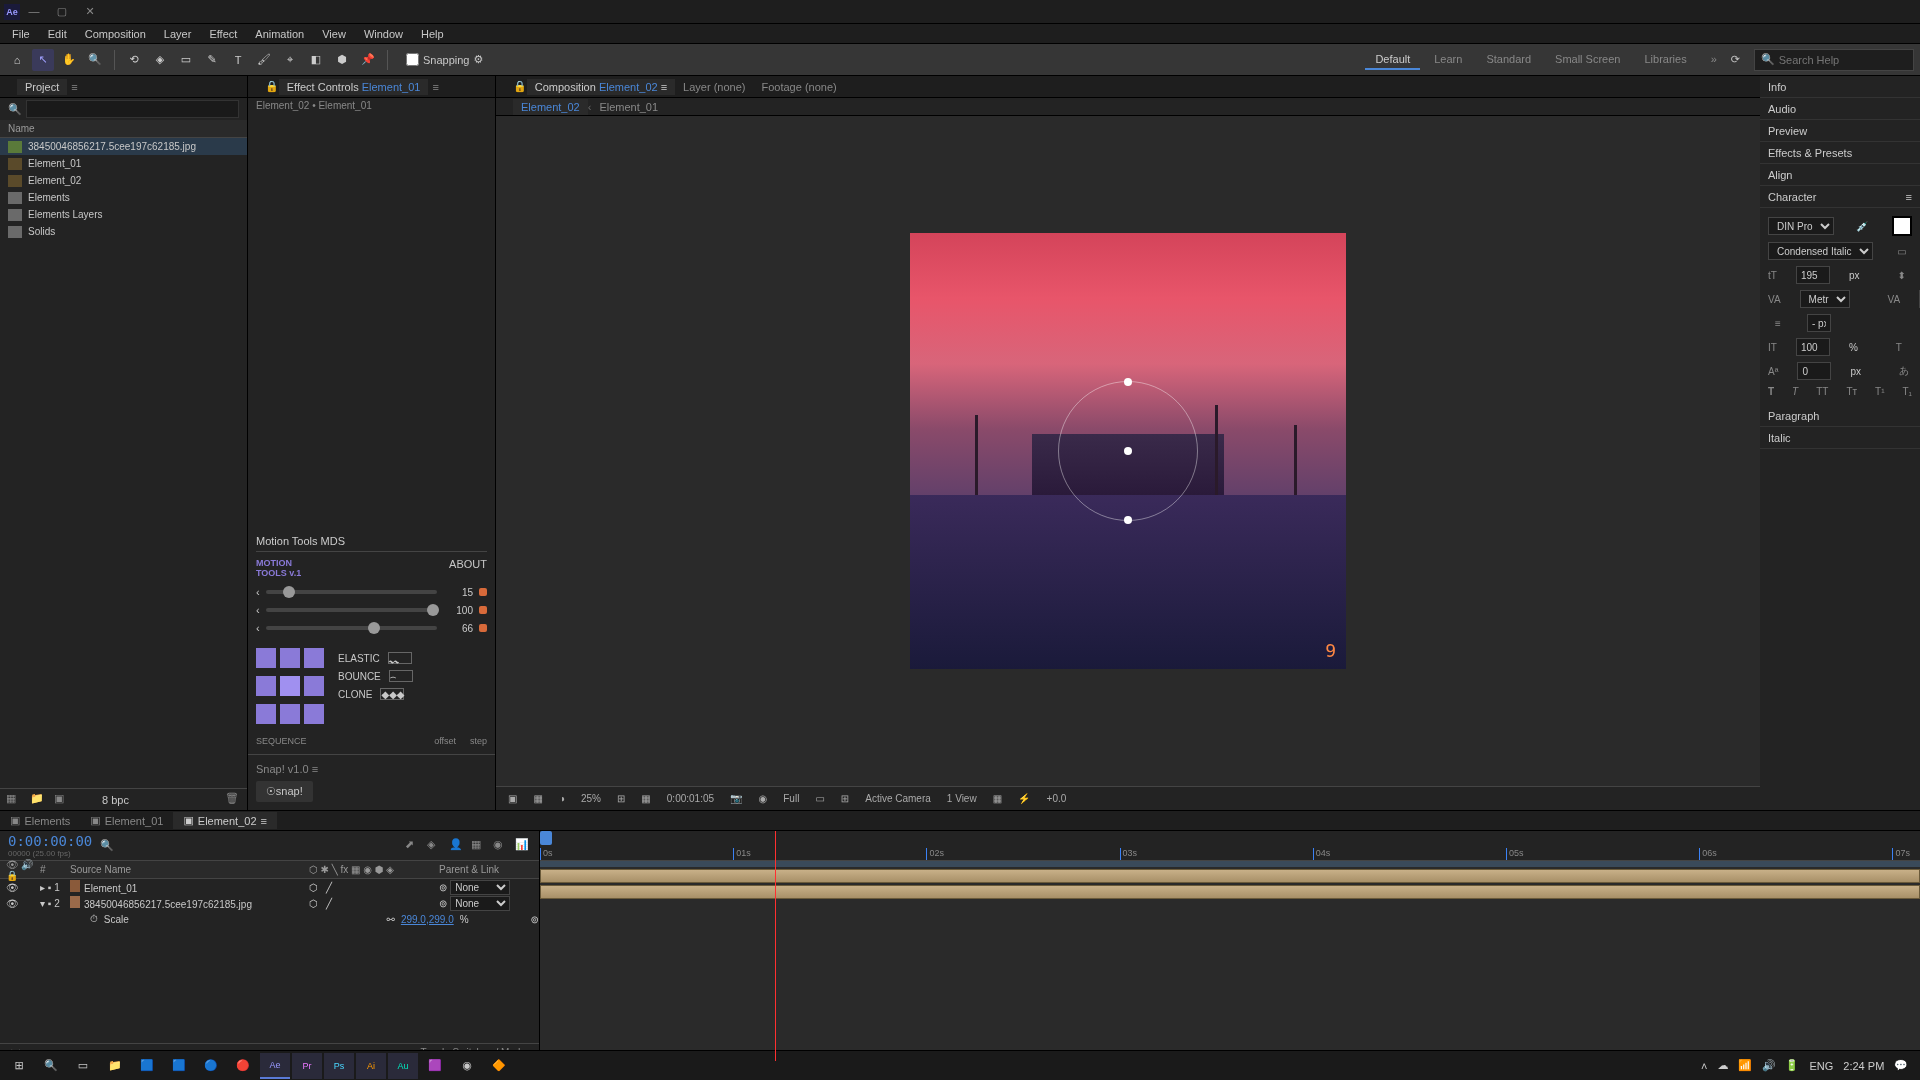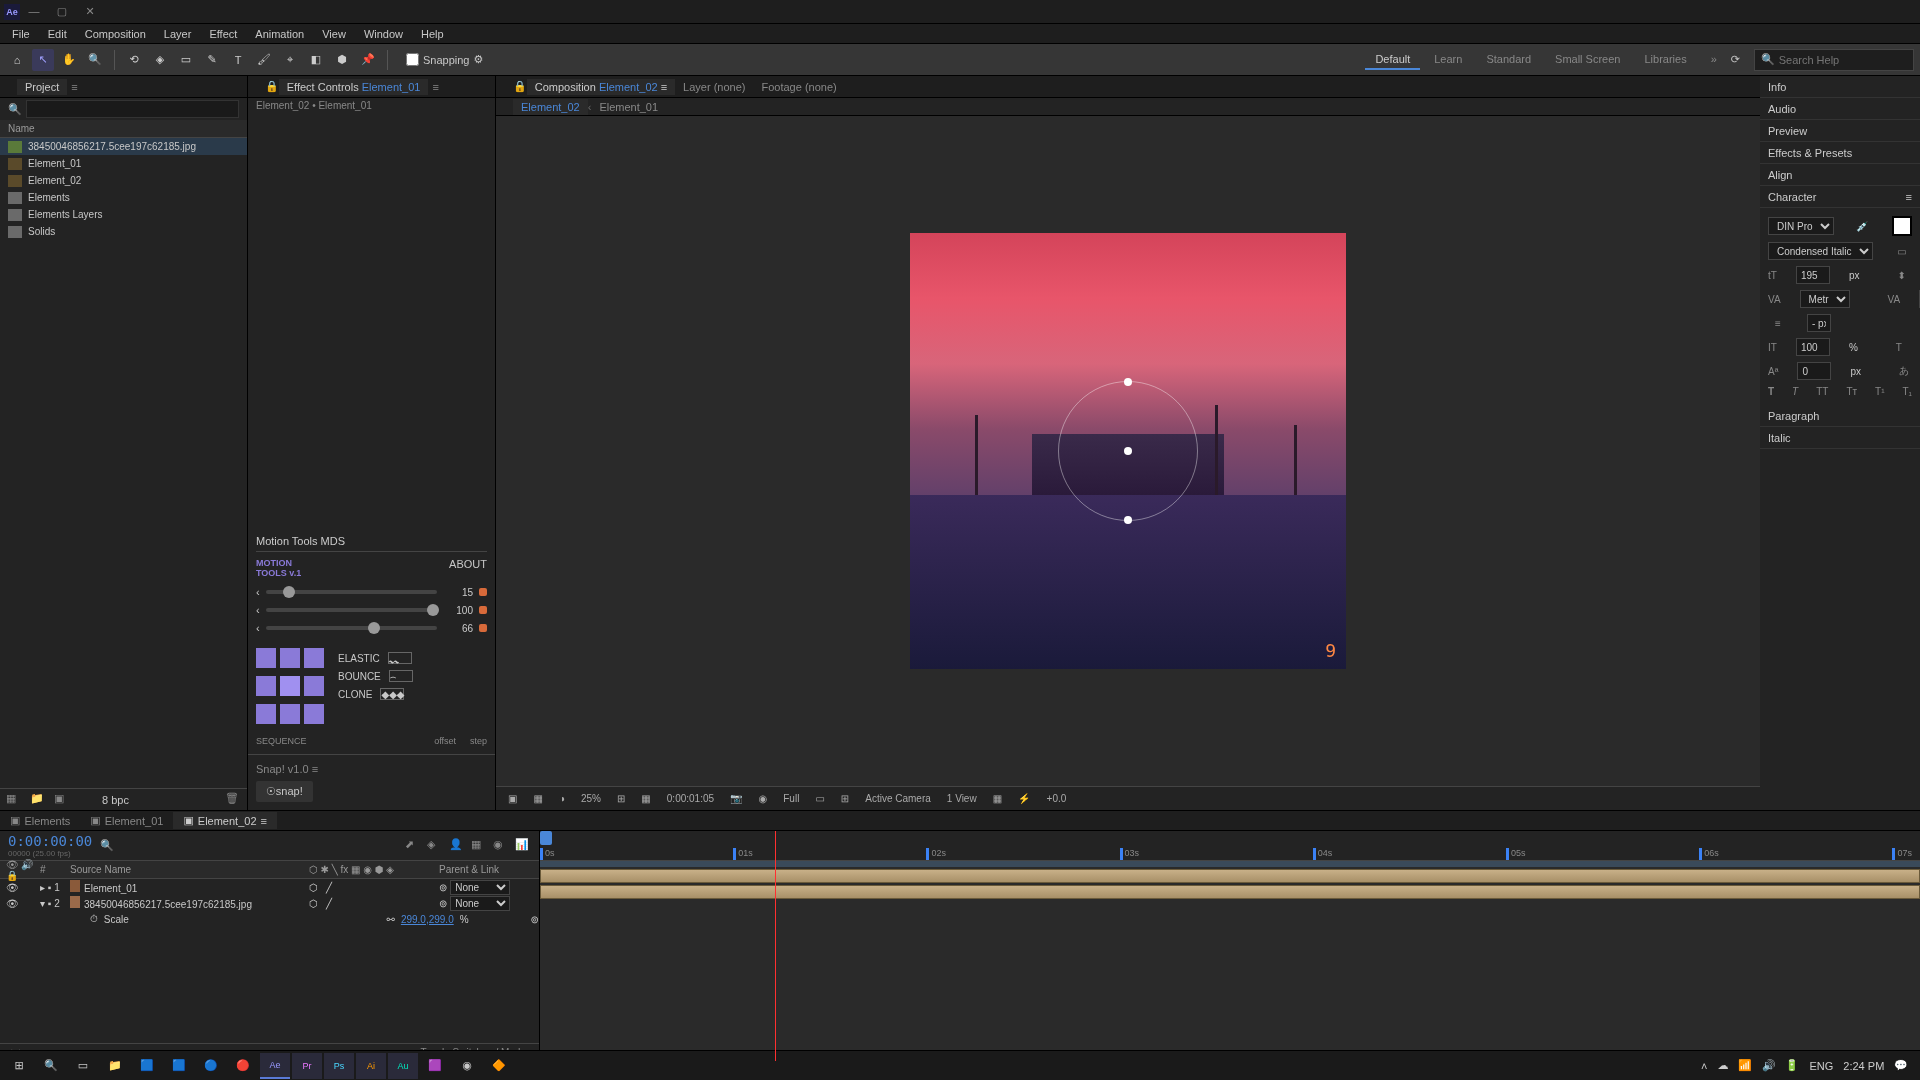--- a/index.html
+++ b/index.html
@@ -98,21 +98,21 @@
 .tl-layer-row{height:16px;display:flex;align-items:center;font-size:10px;cursor:pointer}
 .tl-c-eye span{display:inline-block;width:12px;text-align:center}
 .layer-color{width:10px;height:12px;display:inline-block;margin-right:4px}
 .layer-color.c1{background:#8a5a3a}
 .layer-color.c2{background:#9a6a4a}
 .prop-row{height:16px;display:flex;align-items:center;font-size:10px;padding-left:90px;gap:6px}
 .prop-val{color:#4a87d8;text-decoration:underline;cursor:pointer}
 .tl-footer{height:18px;border-top:1px solid #444;display:flex;align-items:center;padding:0 8px;font-size:10px;color:#888;margin-top:auto}
 .tl-right{flex:1;display:flex;flex-direction:column;position:relative;background:#2a2a2a}
 .time-ruler{height:30px;background:#232323;border-bottom:1px solid #444;position:relative}
-.time-mark{position:absolute;bottom:0;font-size:9px;color:#888;border-left:3px solid #3b82f6;height:12px;padding-left:2px}
+.time-mark{position:absolute;bottom:0;font-size:9px;color:#888;border-left:1px solid #3b82f6;height:12px;padding-left:2px}
 .playhead{position:absolute;top:0;bottom:0;width:1px;background:#ff3030;z-index:5}
 .playhead-grip{position:absolute;top:0;left:-6px;width:12px;height:14px;background:#4a87d8;border-radius:2px}
 .cti-work{position:absolute;top:30px;left:0;right:0;height:6px;background:#3a4a5a}
 .layer-bar{position:absolute;height:14px;background:linear-gradient(180deg,#c8b088,#a89068);border:1px solid #6a5a3a}
 .taskbar{position:fixed;bottom:0;left:0;right:0;height:30px;background:#1a1a1a;display:flex;align-items:center;padding:0 4px;gap:2px;border-top:1px solid #000}
 .tb-btn{width:30px;height:26px;display:flex;align-items:center;justify-content:center;cursor:pointer;font-size:11px}
 .tb-btn.app{background:#2a2a3a}
 .tb-btn.active{border-bottom:2px solid #5a7ad8}
 .tb-right{margin-left:auto;display:flex;align-items:center;gap:10px;padding:0 8px;font-size:11px;color:#ccc}
 </style>

